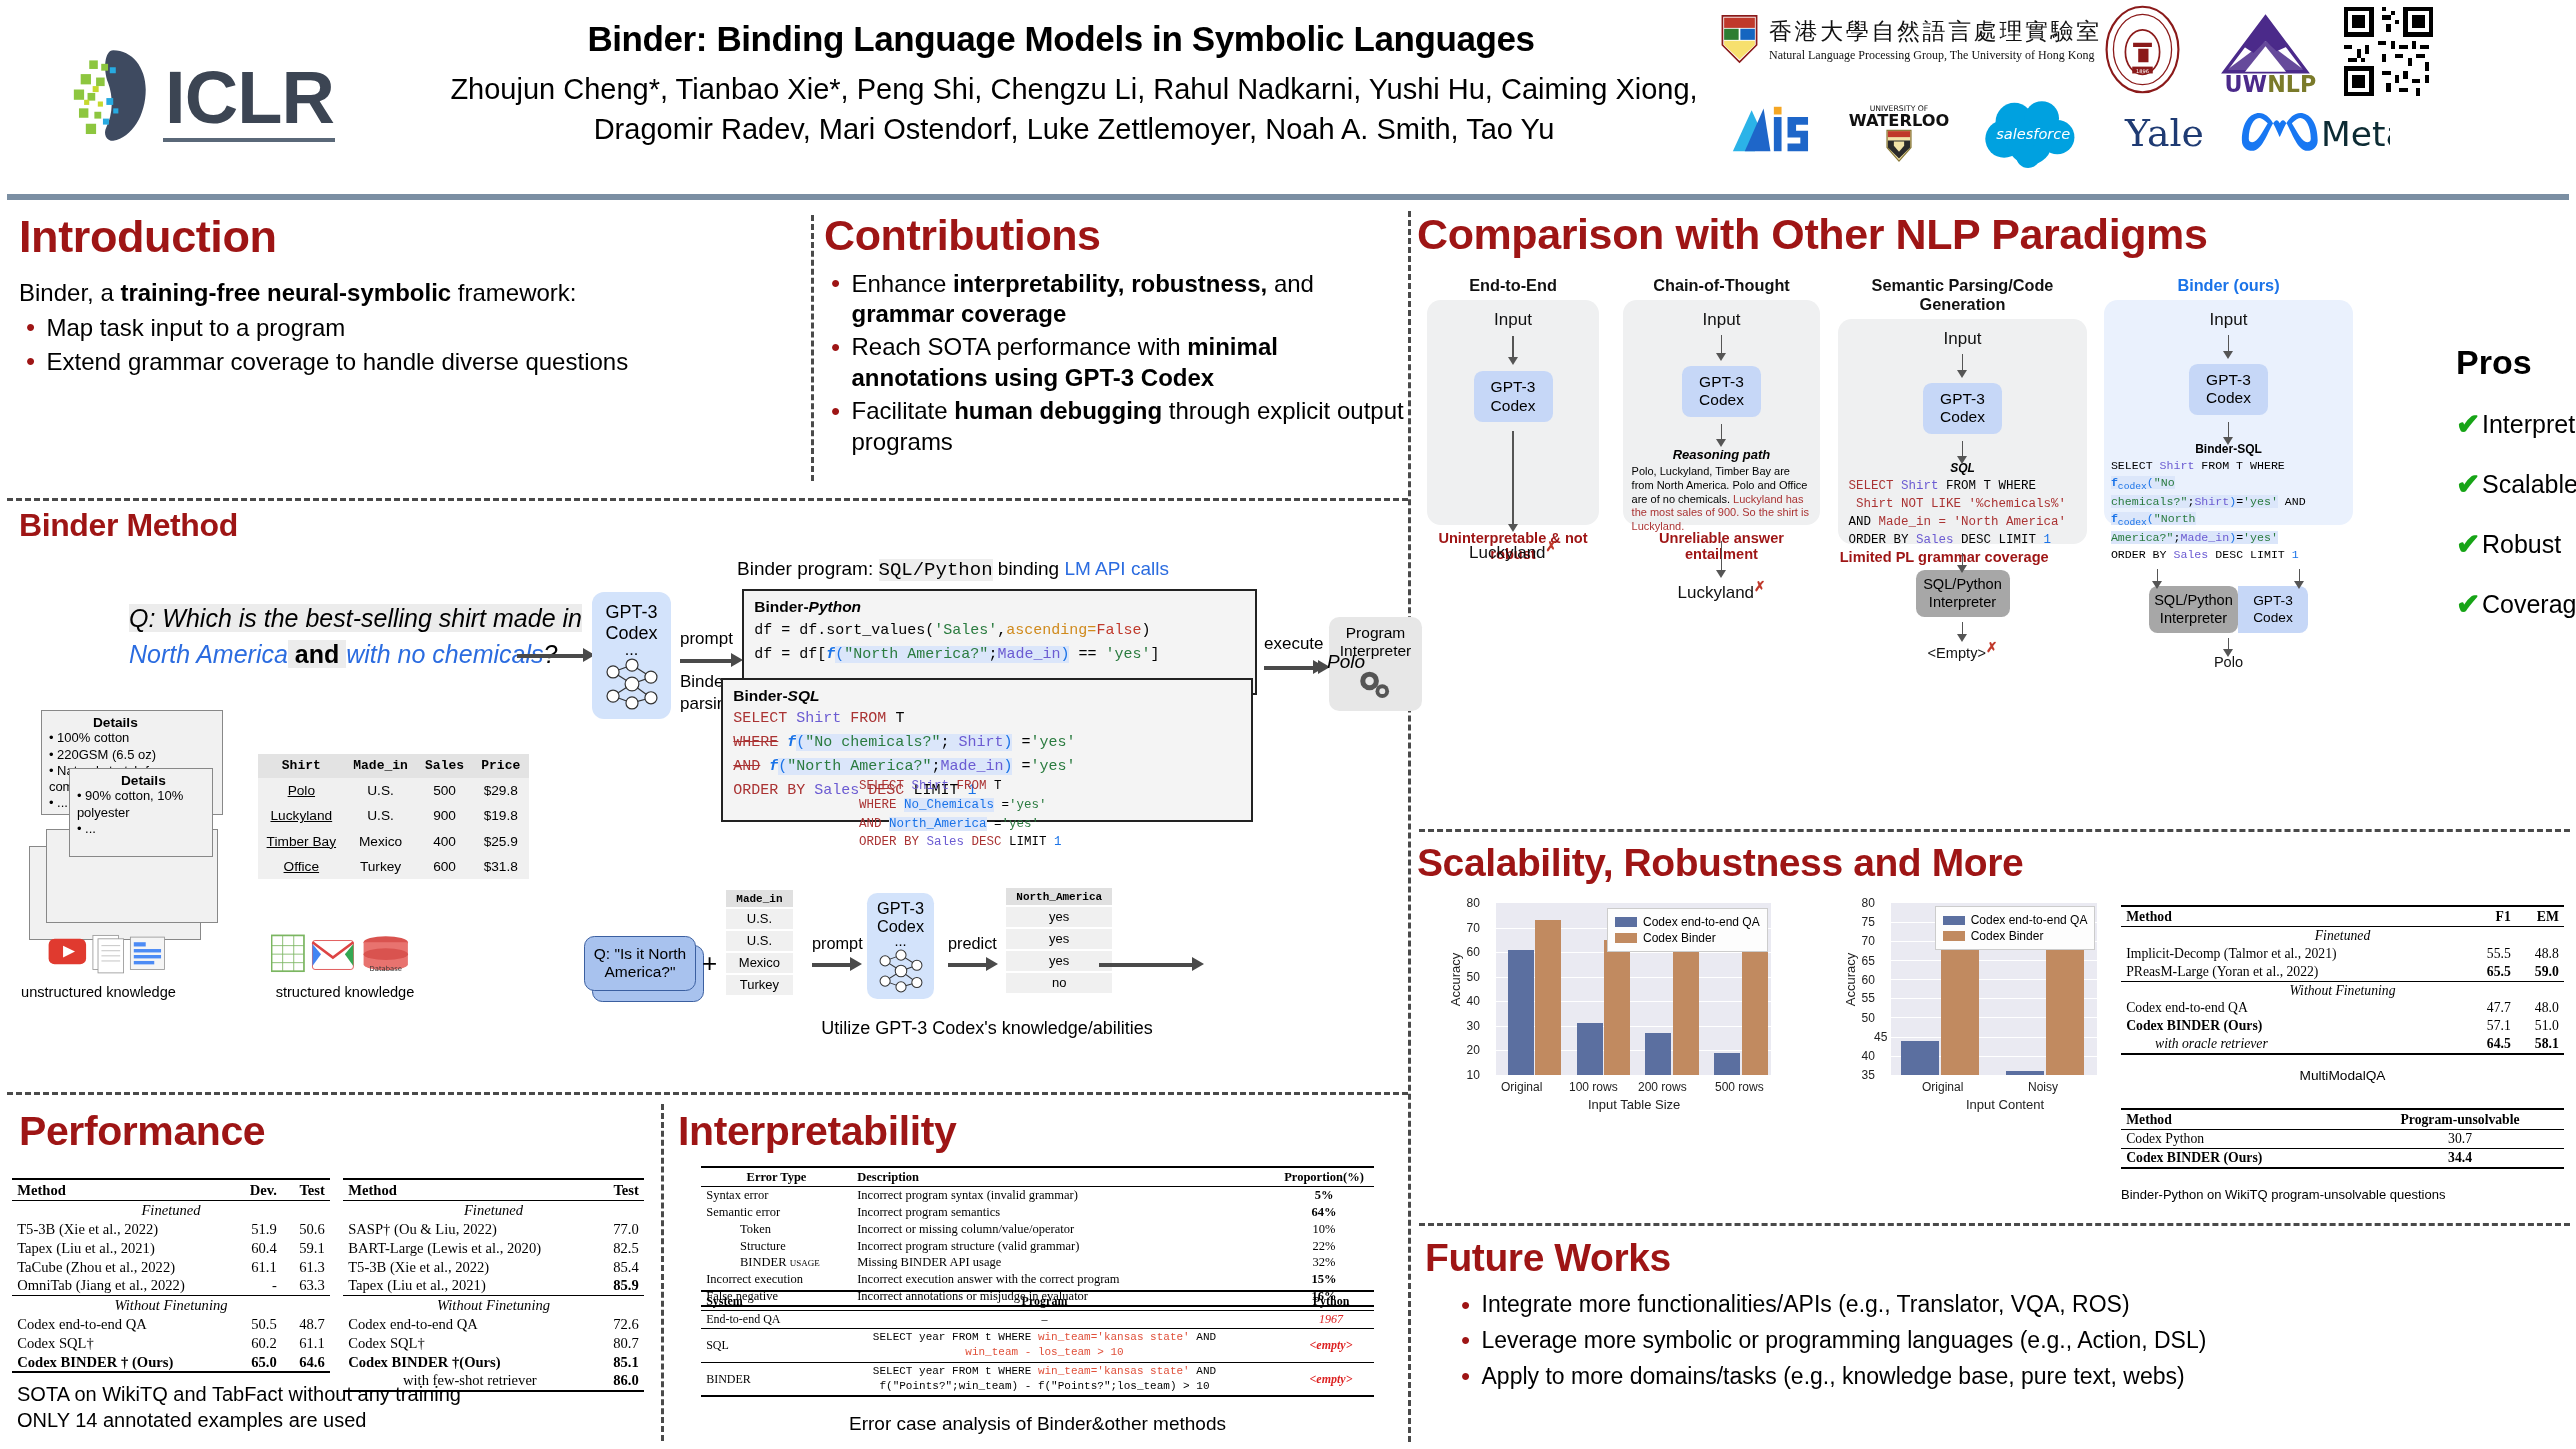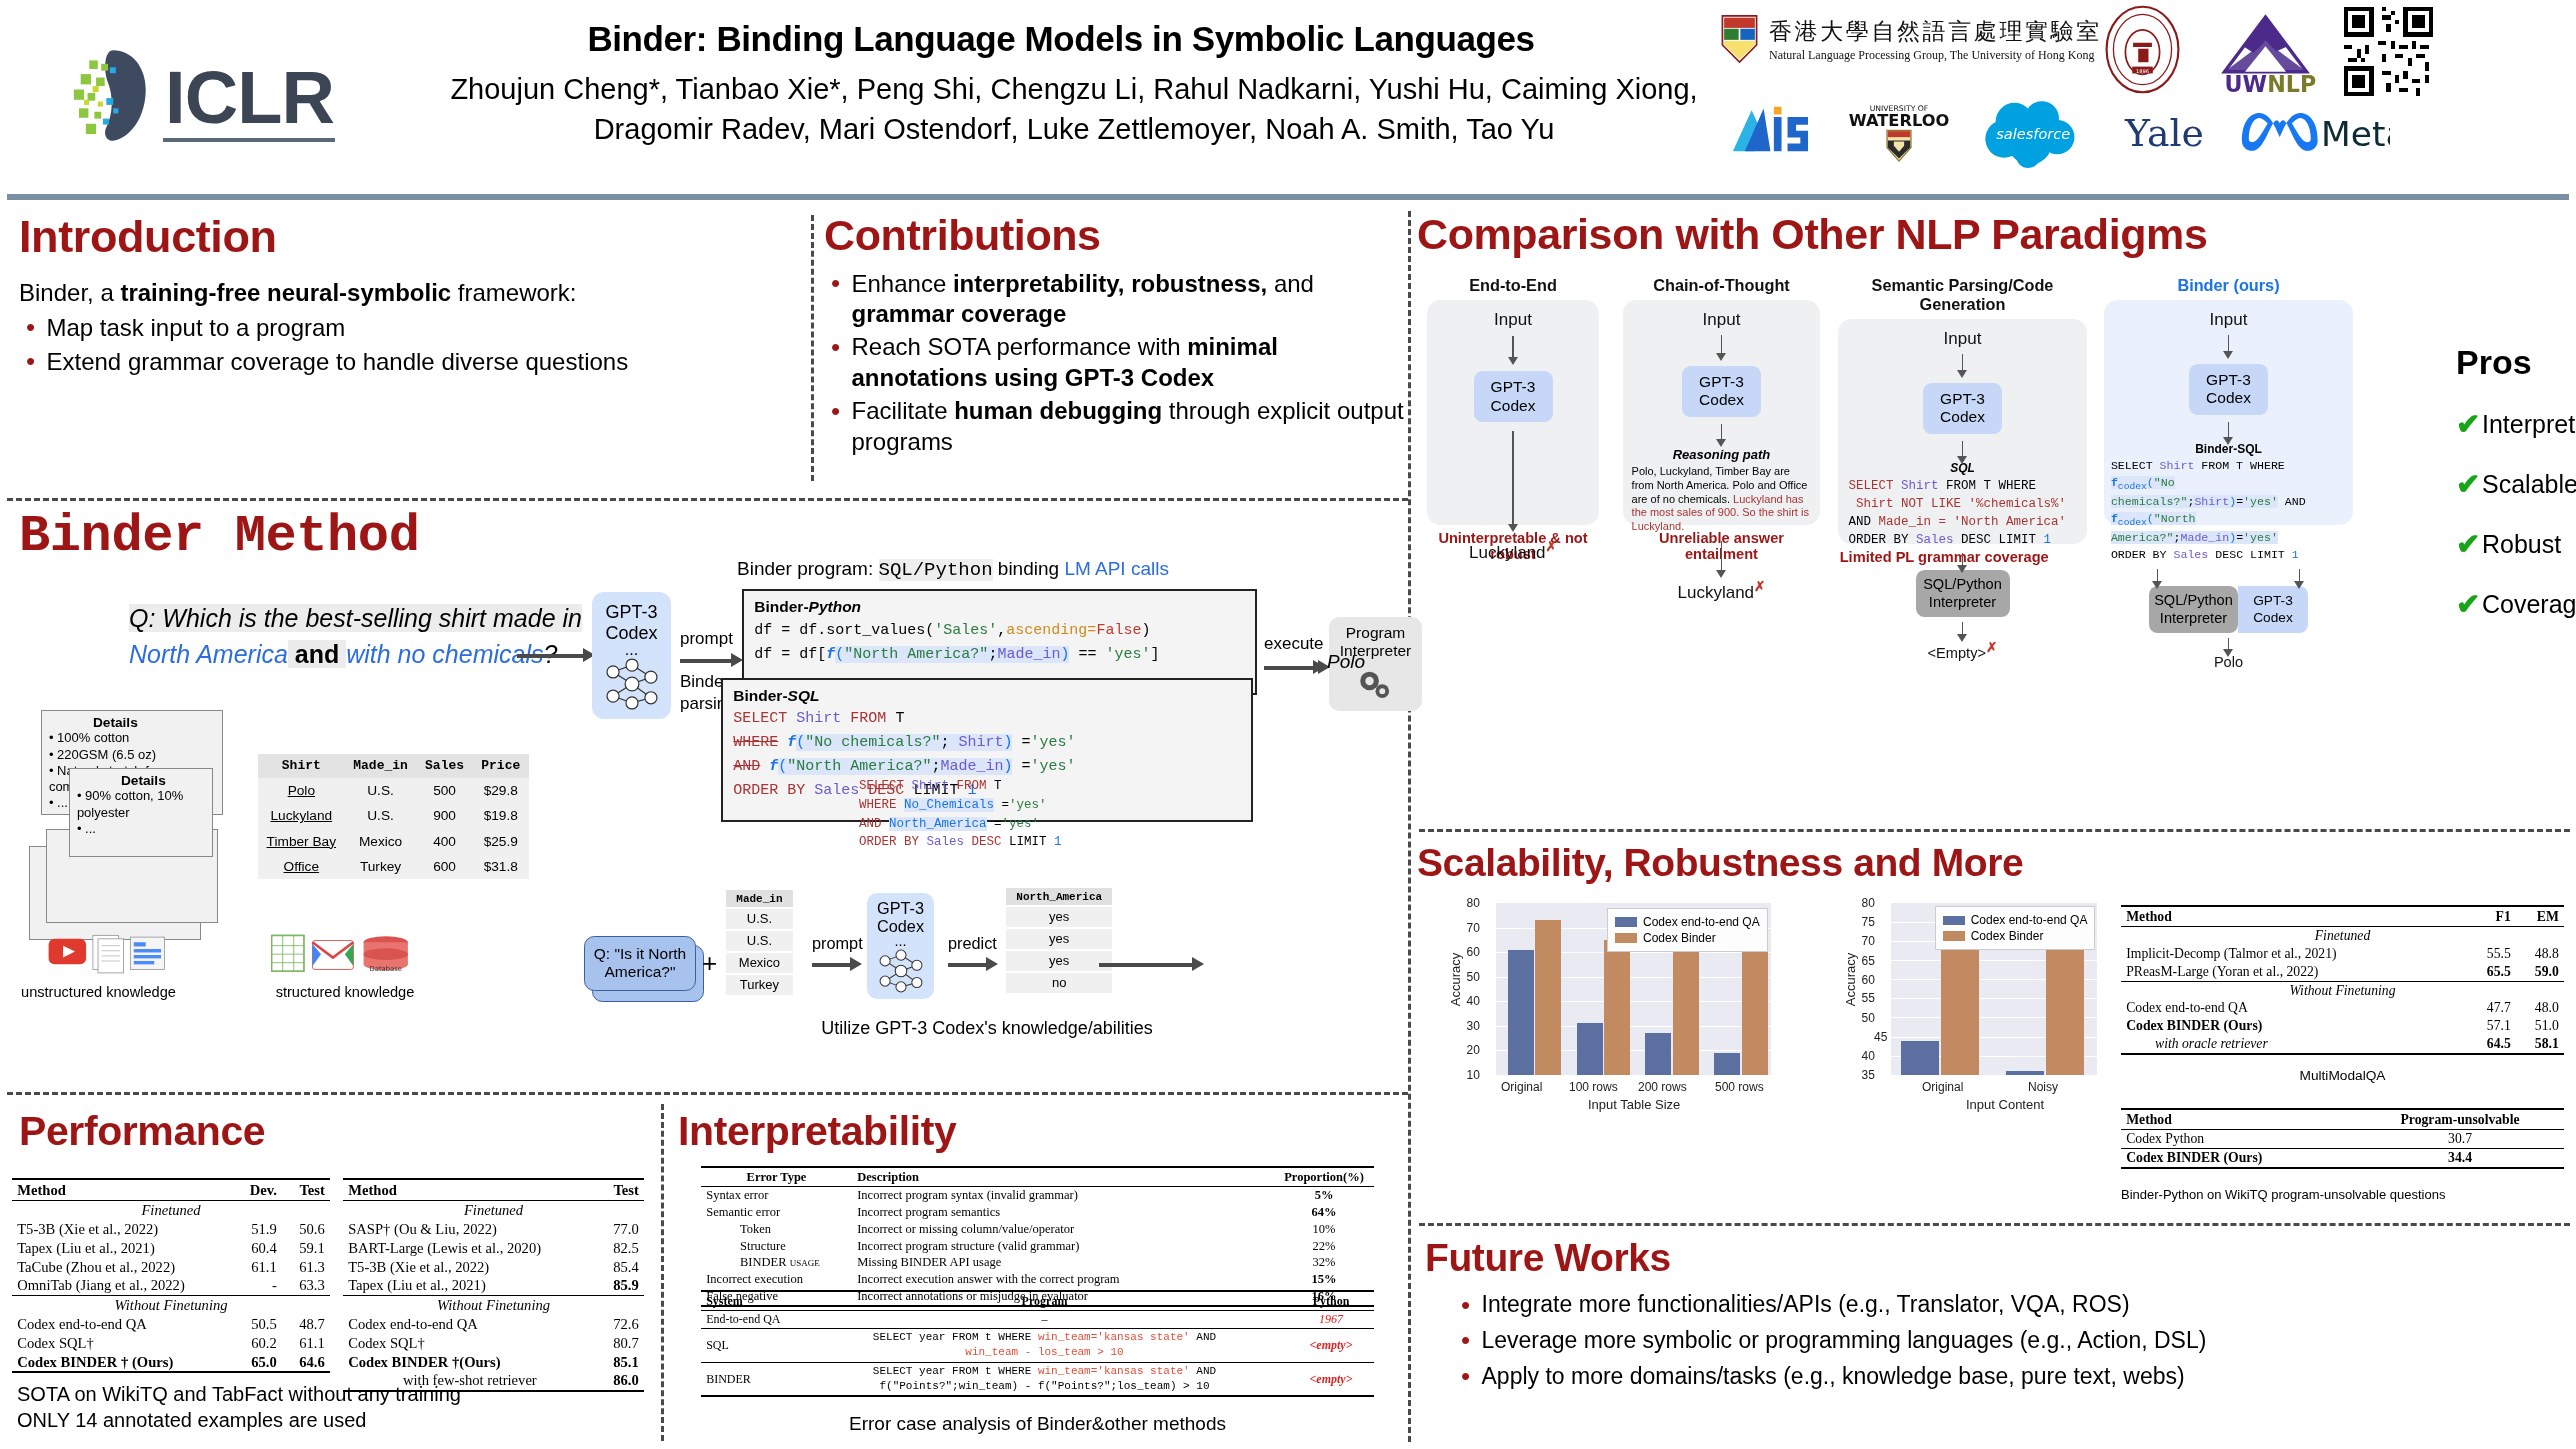--- a/index.html
+++ b/index.html
@@ -84,21 +84,21 @@
   .k-red { color:#a33; } .k-pur { color:#6b5bd2; } .k-blue{ color:#1a73e8;} .k-grn{color:#2a7b3f;}
   .hl { background:#dbe6fa; }
 
   .pros { position:absolute; left:2456px; top:343px; width:120px; }
   .pros h3 { font-size:34px; font-weight:bold; margin-bottom:27.5px; }
   .prow { display:flex; align-items:center; font-size:25px; margin-bottom:31px; white-space:nowrap;}
   .chk { color:#17a417; font-size:29px; font-weight:bold; margin-right:1.7px; line-height:1; }
 
   
   #method { position:absolute; left:19px; top:507px; width:1400px; }
-  #method .sec-title { font-size:52px;font-family:Liberation Mono, monospace; }
+  #method .sec-title { font-size:32px; }
 
   .q-line { position:absolute; left:129px; top:601px; width:532px; font-size:25px;
             font-style:italic; line-height:1.42; }
   .q-hl { background:#ececec; }
   .q-blue { color:#2b6ce0; }
 
   .details-card { position:absolute; background:#f1f1f1; border:1.3px solid #888; }
   .dcard-t { font-weight:bold; font-size:13.7px;margin-left:44px; }
   .dcard-li { font-size:13px; line-height:1.25; }
 

